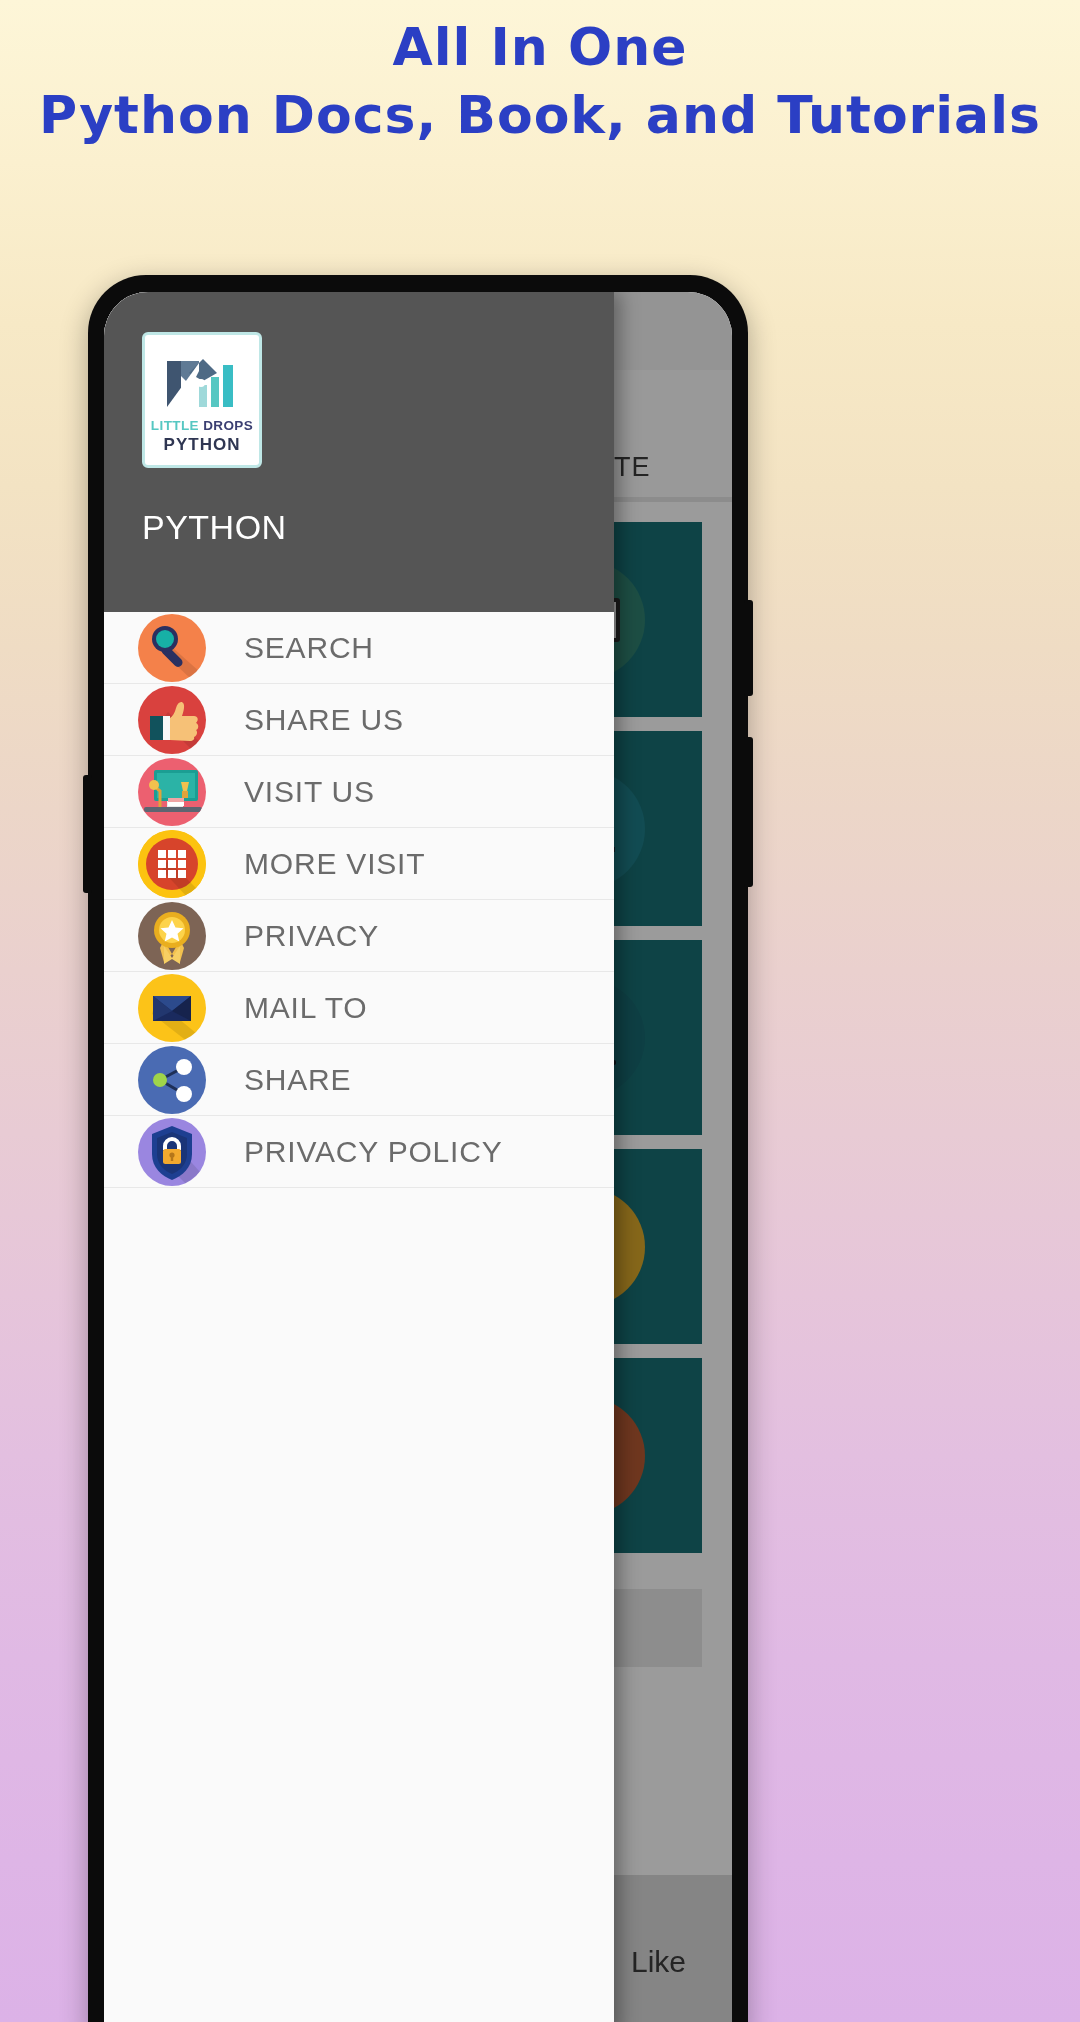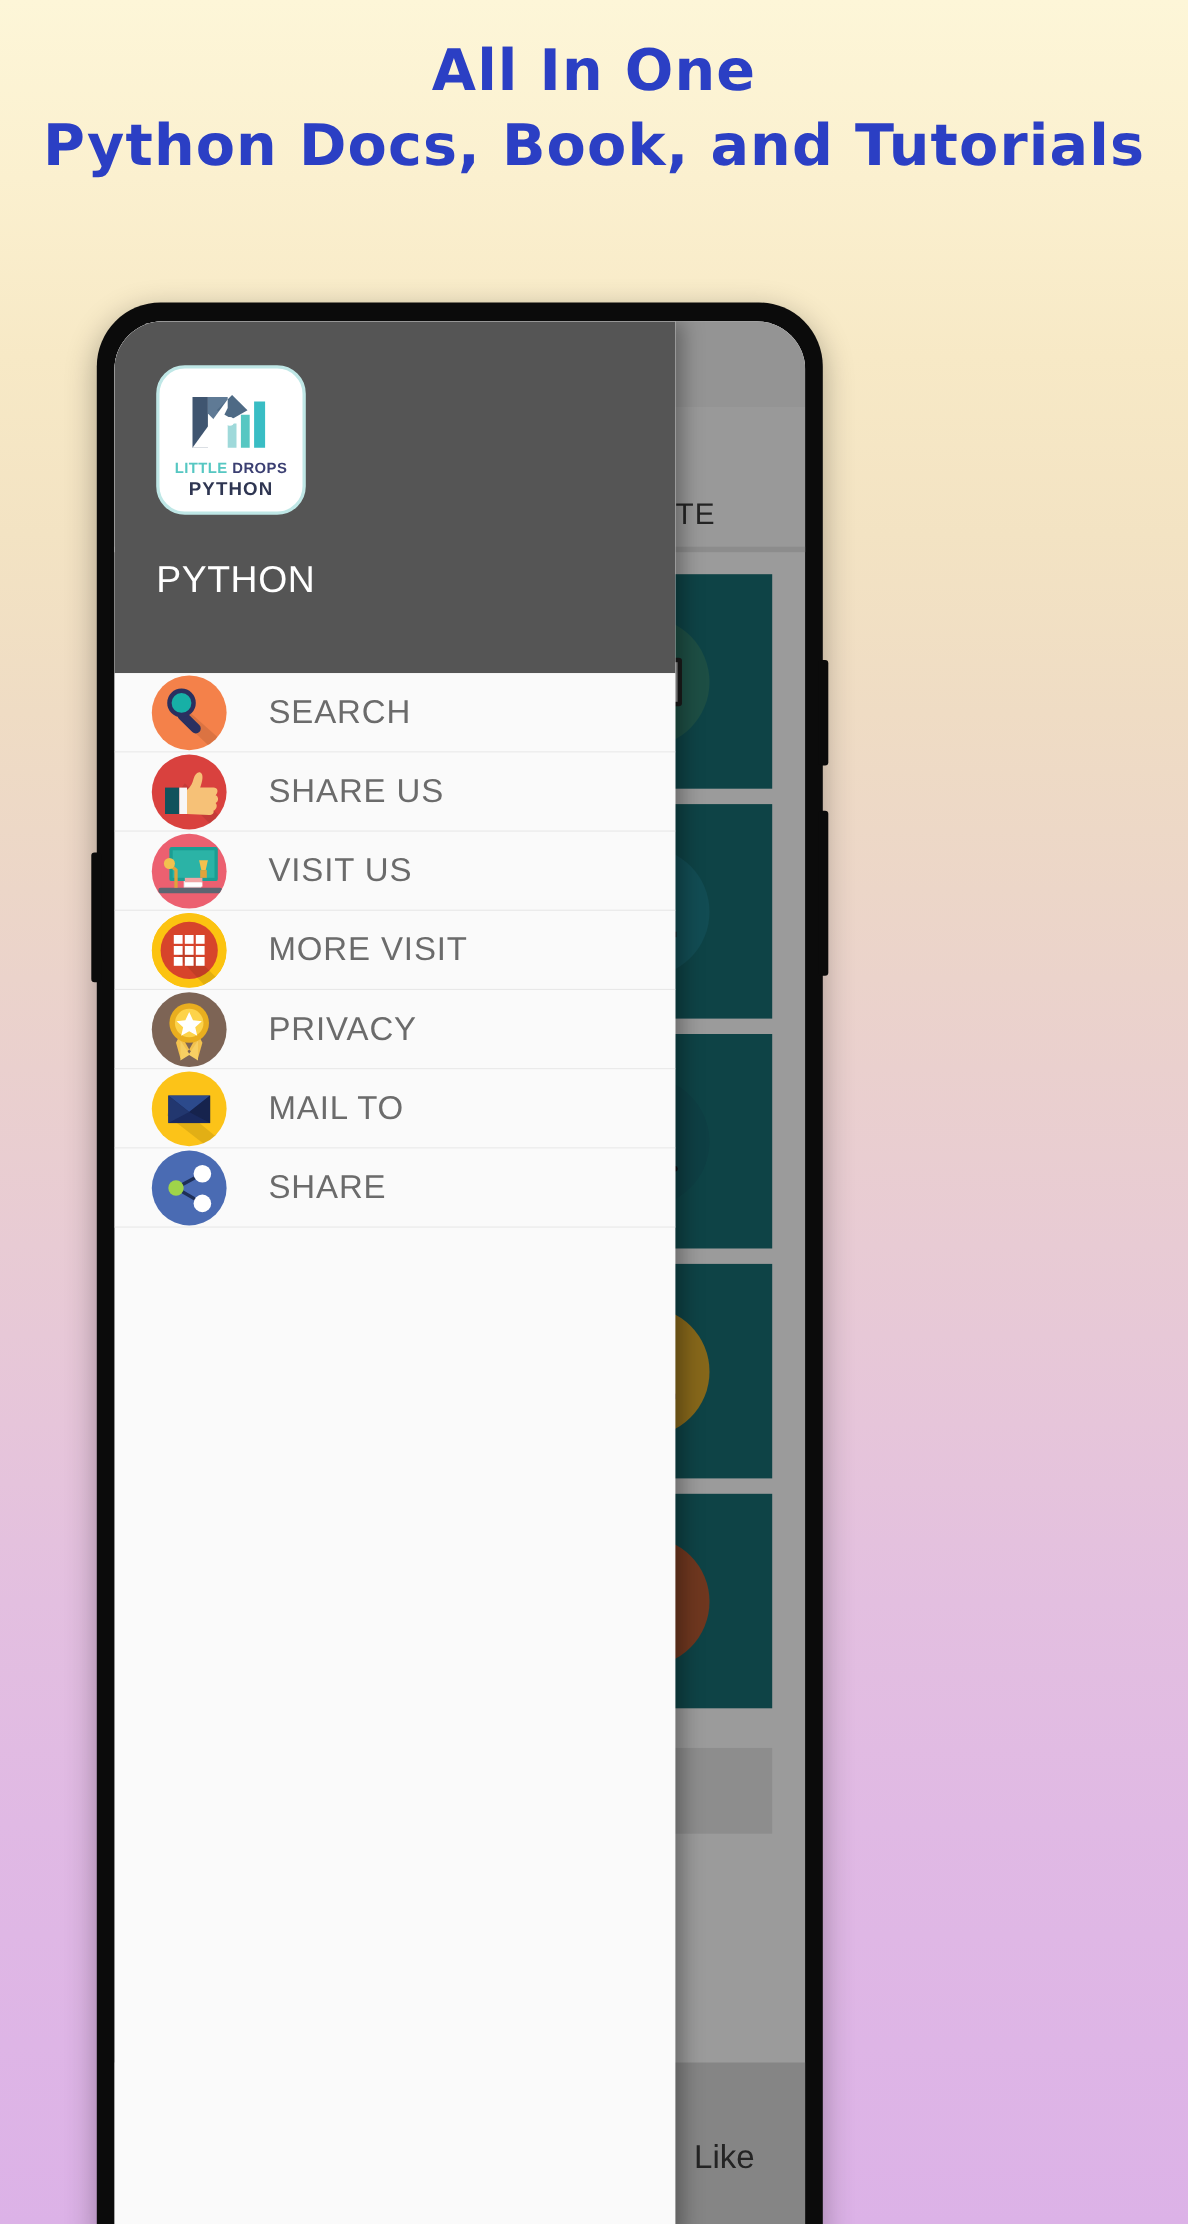--- a/index.html
+++ b/index.html
@@ -19,21 +19,21 @@
         #e3bfe0 72%,
         #e0b9e4 82%,
         #deb5e6 92%,
         #dcb2e7 100%);
     overflow:hidden;
     position:relative;
   }
 
   
   .promo {
-    position:absolute; left:0; top:34px; width:1080px;
+    position:absolute; left:0; top:16px; width:1080px;
     text-align:center;
     color:#2b3fc4;
     font-family:"DejaVu Sans", sans-serif;
     font-weight:bold;
     letter-spacing:1px;
   }
   .promo-l1 { font-size:52px; line-height:62px; }
   .promo-l2 { font-size:52px; line-height:62px; margin-top:6px; }
 
   
@@ -131,24 +131,24 @@
     width:510px; height:100%;
     background:#fafafa;
     box-shadow: 6px 0 18px rgba(0,0,0,.35);
     overflow:hidden;
   }
   .drawer-header {
     height:320px; background:#555555;
     padding:40px 0 0 38px;
   }
   .app-logo {
-    width:136px; height:136px;
+    width:120px; height:136px;
     background:#ffffff;
     border:3px solid #bfe7e6;
-    border-radius:26px;
+    border-radius:6px;
     display:flex; flex-direction:column; align-items:center; justify-content:center;
     padding-top:6px;
   }
   .logo-mark { width:86px; height:62px; }
   .logo-l1 {
     font-size:13.5px; font-weight:bold; letter-spacing:.4px;
     margin-top:5px; white-space:nowrap;
   }
   .logo-l1 .lt { color:#56c7c2; }
   .logo-l1 .dr { color:#3b3f72; }
@@ -424,17 +424,31 @@
                 <line x1="22" y1="34" x2="46" y2="48"></line>
               </g>
               <circle cx="22" cy="34" r="7" fill="#9fd44a"></circle>
               <circle cx="46" cy="21" r="8" fill="#ffffff"></circle>
               <circle cx="46" cy="48" r="8" fill="#ffffff"></circle>
             </svg>
           </div>
           <div class="menu-label">SHARE</div>
         </div>
 
+        <div class="menu-item">
+          <div class="menu-icon ic-privacy">
+            <svg class="icon-svg" viewBox="0 0 68 68">
+              <path d="M30 18 L62 54 L48 66 L22 40 Z" fill="#000" opacity=".10"></path>
+              <path d="M34 8 L54 16 L54 36 C54 50 44 58 34 62 C24 58 14 50 14 36 L14 16 Z" fill="#1d3f91"></path>
+              <path d="M34 14 L49 20 L49 36 C49 47 41 53 34 56 C27 53 19 47 19 36 L19 20 Z" fill="#1a3578"></path>
+              <path d="M27 32 v-4 a7 7 0 0 1 14 0 v4" stroke="#ffffff" stroke-width="4" fill="none"></path>
+              <rect x="25" y="31" width="18" height="15" rx="2.5" fill="#f2a92e"></rect>
+              <circle cx="34" cy="37" r="2.6" fill="#b5761a"></circle>
+              <rect x="32.8" y="37" width="2.4" height="6" fill="#b5761a"></rect>
+            </svg>
+          </div>
+          <div class="menu-label">PRIVACY POLICY</div>
+        </div>
 
       </div>
     </div>
   </div>
 </div>
 
 </body></html>

